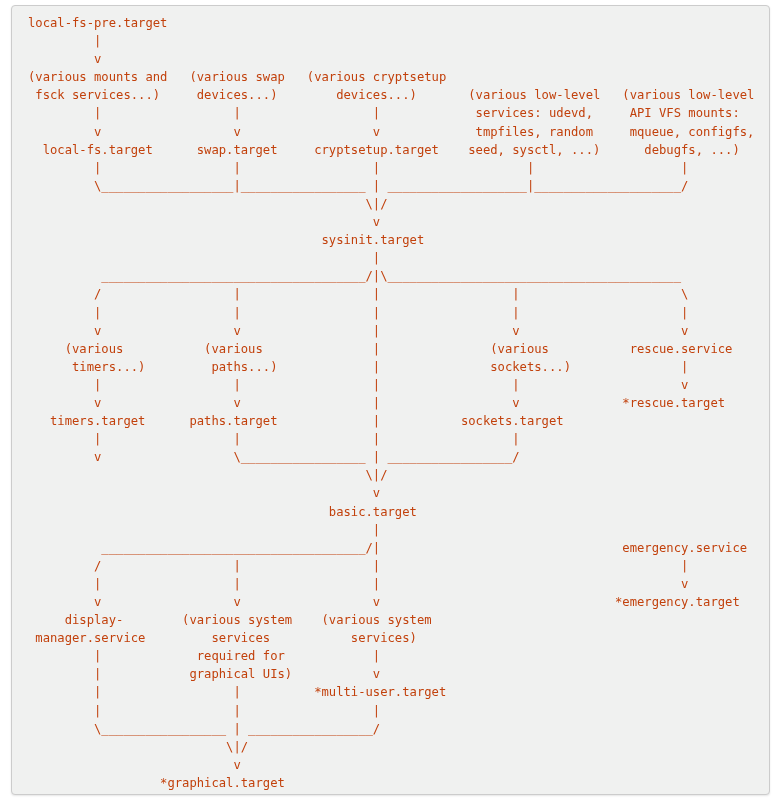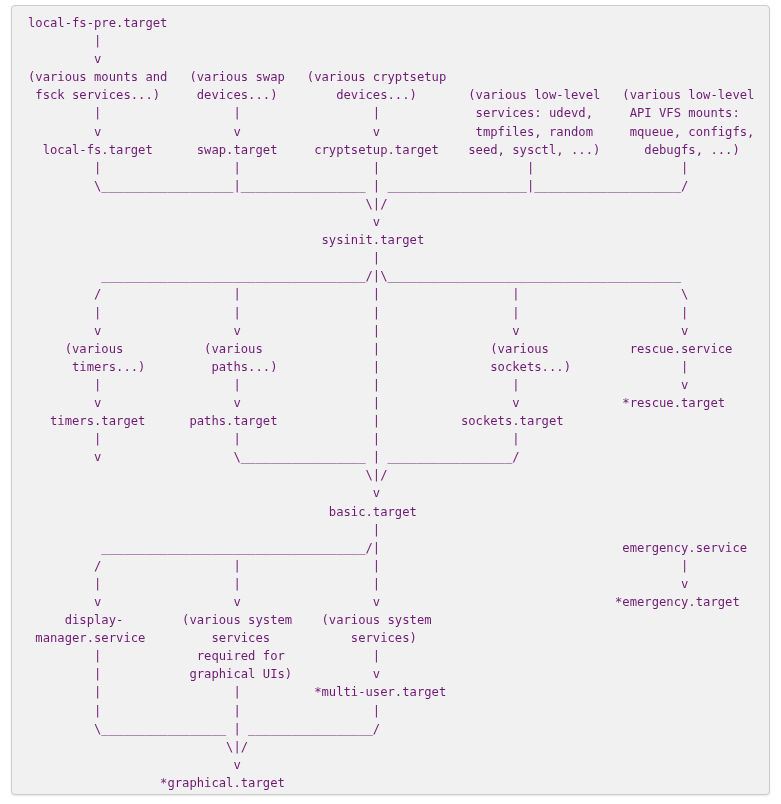--- a/index.html
+++ b/index.html
@@ -29,21 +29,21 @@
     border-radius: 4px;
     box-shadow: 0 1px 2px rgba(0,0,0,0.10);
     overflow: hidden;
   }
   .ascii-diagram {
     margin: 0;
     padding: 8px 0 0 16px;
     font-family: "DejaVu Sans Mono", monospace;
     font-size: 12.2px;
     line-height: 18.1px;
-    color: #701a75;
+    color: #c2410c;
     white-space: pre;
     tab-size: 8;
   }
 </style>
 </head>
 <body>
 
 <main class="page">
   <section class="code-panel">
     <pre class="ascii-diagram">local-fs-pre.target

